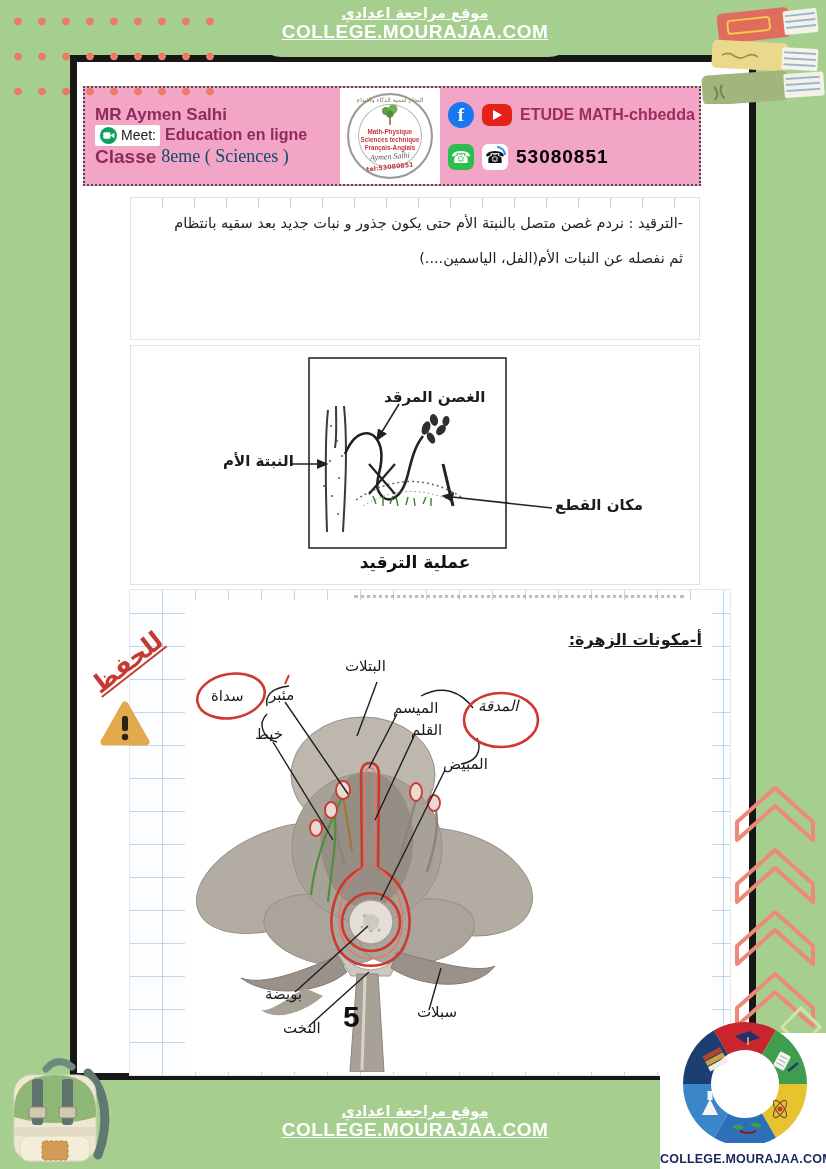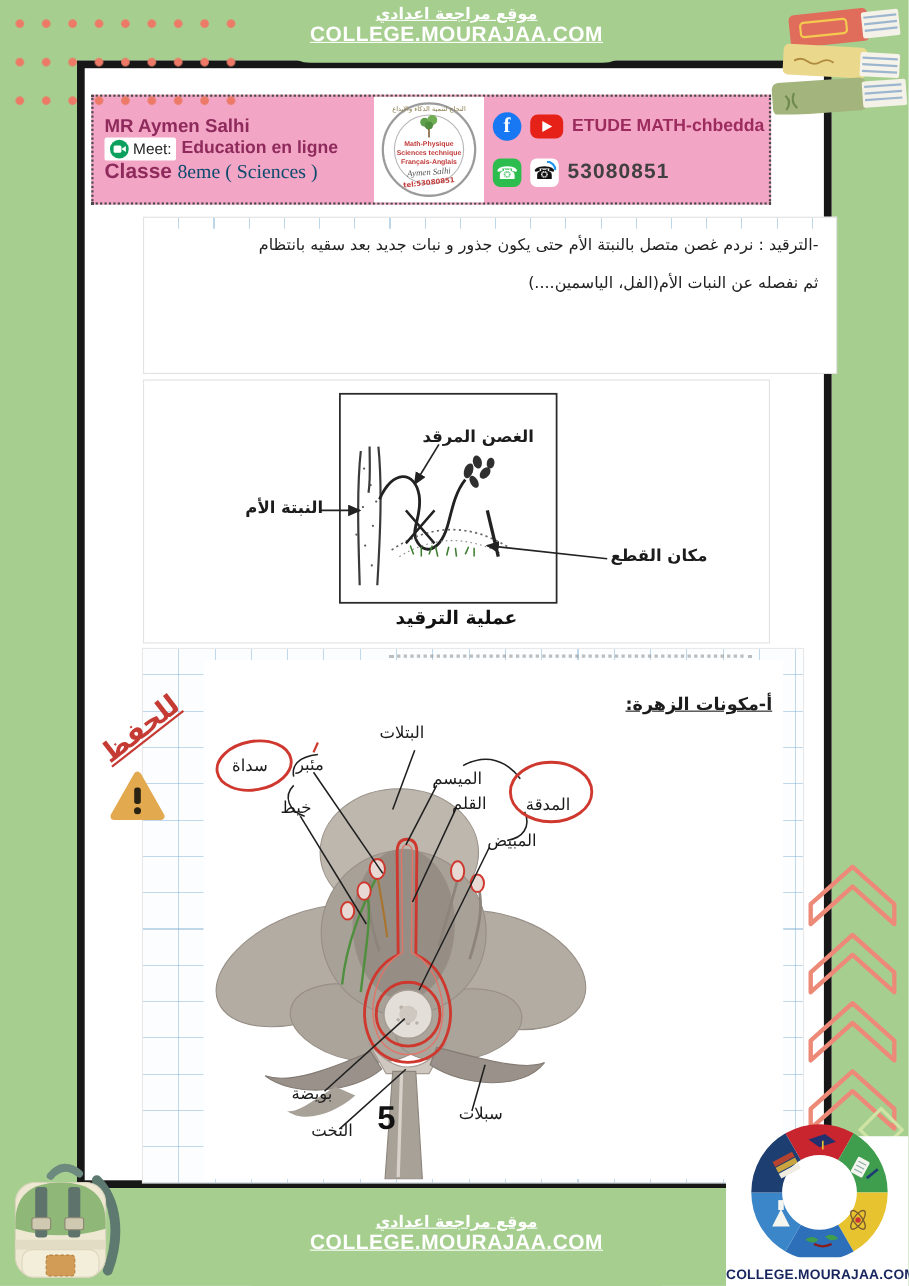--- a/index.html
+++ b/index.html
@@ -46,23 +46,23 @@
   .tc-right{flex:1;display:flex;flex-direction:column;justify-content:space-around;padding:6px 8px;}
   .icons-row{gap:8px;}
   .icon{width:26px;height:26px;display:inline-flex;align-items:center;justify-content:center;flex:0 0 auto;}
   .fb{background:#1877f2;color:#fff;border-radius:50%;font-family:"Liberation Serif",serif;font-weight:bold;font-size:19px;}
   .yt{background:#e62117;border-radius:7px;width:30px;height:22px;}
   .yt-tri{width:0;height:0;border-left:9px solid #fff;border-top:5.5px solid transparent;border-bottom:5.5px solid transparent;}
   .wa{background:#2dbd4e;color:#fff;border-radius:7px;font-size:16px;}
   .ph{background:#fff;color:#111;border-radius:6px;font-size:16px;position:relative;}
   .ph i{position:absolute;top:2px;right:2px;width:7px;height:7px;border:2px solid #2196f3;border-left:none;border-bottom:none;border-radius:0 9px 0 0;}
   .tc-channel{font-family:"Liberation Sans",sans-serif;font-size:16px;font-weight:bold;color:#9c2b5e;}
-  .tc-phone{font-family:"Liberation Sans",sans-serif;font-size:19px;font-weight:bold;color:#404040;letter-spacing:1px;}
-  
-  .def-block{position:absolute;left:53px;top:135px;width:631px;height:143px;background:#fff;
+  .tc-phone{font-family:"Liberation Sans",sans-serif;font-size:19px;font-weight:bold;color:#000000;letter-spacing:1px;}
+  
+  .def-block{position:absolute;left:53px;top:135px;width:570px;height:143px;background:#fff;
         border:1px solid #e2e2e2;box-sizing:border-box;padding:12px 16px 0;}
   .def-block:before{content:"";position:absolute;left:0;top:0;right:0;height:10px;
         background:repeating-linear-gradient(90deg,transparent 0 31px,rgba(110,165,205,.45) 31px 32px);}
   .def-block p{margin:0 0 8px;font-size:14.5px;line-height:1.85;color:#222;text-align:right;white-space:nowrap;font-weight:500;}
   
   .fig1{position:absolute;left:53px;top:283px;width:570px;height:240px;background:#fff;
         border:1px solid #e2e2e2;box-sizing:border-box;}
   .fig1-art{position:absolute;left:0;top:0;}
   .f1lbl{position:absolute;font-size:15px;font-weight:600;color:#1c1c1c;white-space:nowrap;}
   .l-branch{left:253px;top:42px;}
@@ -81,21 +81,21 @@
   .t2{top:30px;}
   .flower-art{position:absolute;left:0;top:0;}
   .flbl{position:absolute;font-size:15px;color:#1a1a1a;white-space:nowrap;font-weight:500;}
   .fl-petals{left:160px;top:57px;}
   .fl-stamen{left:26px;top:87px;}
   .fl-anther{left:84px;top:86px;}
   .fl-filament{left:70px;top:125px;}
   .fl-stigma{left:208px;top:99px;}
   .fl-style{left:226px;top:121px;}
   .fl-ovary{left:258px;top:155px;}
-  .fl-pistil{left:293px;top:122px;}
+  .fl-pistil{left:293px;top:97px;font-style:italic;}
   .fl-ovule{left:80px;top:385px;}
   .fl-receptacle{left:98px;top:419px;}
   .fl-sepals{left:232px;top:403px;}
   .pagenum{position:absolute;left:158px;top:400px;font-family:"Liberation Sans",sans-serif;font-size:30px;font-weight:bold;color:#111;}
   
   .memo{position:absolute;left:86px;top:648px;z-index:3;color:#c53a32;font-size:25px;font-weight:bold;
         transform:rotate(-38deg);text-decoration:underline;}
   .warn{position:absolute;left:99px;top:699px;z-index:3;}
   
   .logo-wrap{position:absolute;left:660px;top:1025px;width:166px;height:144px;z-index:5;}

